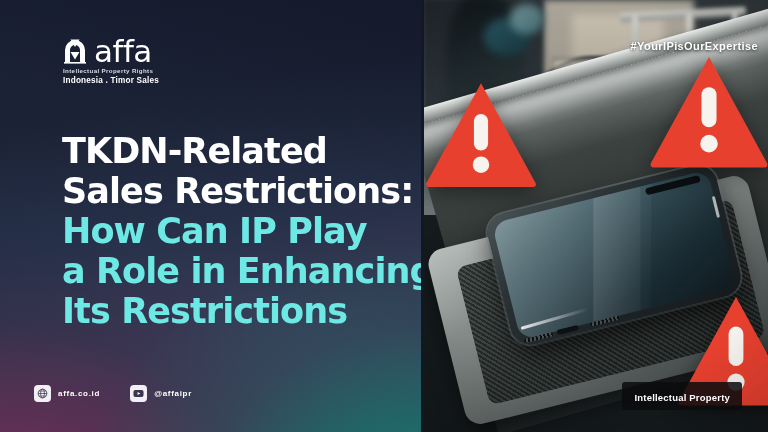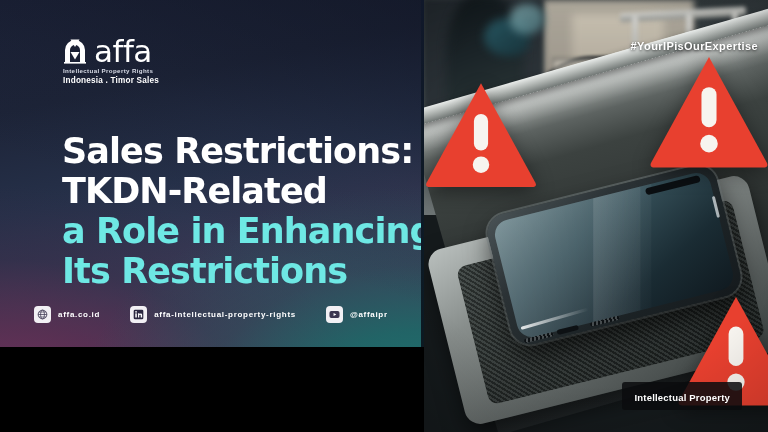--- a/index.html
+++ b/index.html
@@ -9,21 +9,21 @@
   .slide {
     position:relative;
     width:768px; height:432px;
     display:flex;
     overflow:hidden;
   }
 
   
   .left-panel {
     position:relative;
-    width:424px; height:347px;
+    width:424px; height:432px;
     flex:0 0 424px;
     background:
       radial-gradient(120% 95% at 100% 118%, rgba(22,122,114,0.97) 0%, rgba(21,110,104,0.80) 24%, rgba(30,90,92,0.42) 44%, rgba(30,60,74,0.0) 68%),
       radial-gradient(120% 90% at 0% 118%, rgba(118,48,92,0.95) 0%, rgba(96,44,80,0.72) 26%, rgba(60,40,68,0.35) 48%, rgba(30,35,58,0.0) 72%),
       linear-gradient(168deg, #1b2136 0%, #1d2438 26%, #26314a 50%, #3b3c58 74%, #5a3a60 100%);
     overflow:hidden;
   }
   .left-panel::after{
     content:"";
     position:absolute; inset:0;
@@ -76,21 +76,21 @@
     letter-spacing:-0.9px;
     line-height:1.14;
     white-space:nowrap;
     font-family:"DejaVu Sans", sans-serif;
   }
   .headline .white{ color:#ffffff; }
   .headline .cyan{ color:#6ee8e4; }
 
   
   .footer{
-    position:absolute; left:34px; bottom:24px;
+    position:absolute; left:34px; bottom:30px;
     display:flex; align-items:center;
     z-index:5;
     margin-top:12px;
   }
   .f-item{ display:flex; align-items:center; gap:7px; }
   .f-item + .f-item{ margin-left:30px; }
   .f-ico{
     width:17px; height:17px; border-radius:4px;
     background:#f2f0f4;
     display:flex; align-items:center; justify-content:center;
@@ -322,52 +322,42 @@
             <rect x="2" y="24" width="22" height="1.6" fill="#ffffff"></rect>
           </svg>
         </span>
         <span class="logo-word">affa</span>
       </div>
       <div class="logo-sub1">Intellectual Property Rights</div>
       <div class="logo-sub2">Indonesia . Timor Sales</div>
     </div>
 
     <div class="headline">
+      <div class="line white">TKDN-Related</div>
       <div class="line white">Sales Restrictions:</div>
-      <div class="line white">TKDN-Related</div>
+      <div class="line cyan">How Can IP Play</div>
       <div class="line cyan">a Role in Enhancing</div>
       <div class="line cyan">Its Restrictions</div>
     </div>
 
     <div class="footer">
 
       <div class="f-item">
         <span class="f-ico">
           <svg width="11" height="11" viewBox="0 0 24 24">
             <circle cx="12" cy="12" r="9.5" fill="none" stroke="#3b3550" stroke-width="1.8"></circle>
             <ellipse cx="12" cy="12" rx="4.3" ry="9.5" fill="none" stroke="#3b3550" stroke-width="1.6"></ellipse>
             <line x1="2.5" y1="12" x2="21.5" y2="12" stroke="#3b3550" stroke-width="1.6"></line>
             <line x1="4" y1="6.6" x2="20" y2="6.6" stroke="#3b3550" stroke-width="1.4"></line>
             <line x1="4" y1="17.4" x2="20" y2="17.4" stroke="#3b3550" stroke-width="1.4"></line>
           </svg>
         </span>
         <span class="f-text">affa.co.id</span>
       </div>
 
-      <div class="f-item">
-        <span class="f-ico">
-          <svg width="11" height="11" viewBox="0 0 24 24">
-            <rect x="1.5" y="1.5" width="21" height="21" rx="3" fill="#2b2740"></rect>
-            <rect x="5" y="9.5" width="3.3" height="9" fill="#ffffff"></rect>
-            <circle cx="6.65" cy="6.2" r="1.9" fill="#ffffff"></circle>
-            <path d="M11 9.5 h3.1 v1.3 a3.4 3.4 0 0 1 5.9 2.4 V18.5 h-3.2 v-4.6 a1.6 1.6 0 0 0-3.2 0 V18.5 H11 Z" fill="#ffffff"></path>
-          </svg>
-        </span>
-        <span class="f-text">affa-intellectual-property-rights</span>
-      </div>
 
       <div class="f-item">
         <span class="f-ico">
           <svg width="11" height="11" viewBox="0 0 24 24">
             <rect x="1" y="4.5" width="22" height="15" rx="4" fill="#3b3550"></rect>
             <path d="M10 8.8 L16 12 L10 15.2 Z" fill="#ffffff"></path>
           </svg>
         </span>
         <span class="f-text">@affaipr</span>
       </div>

